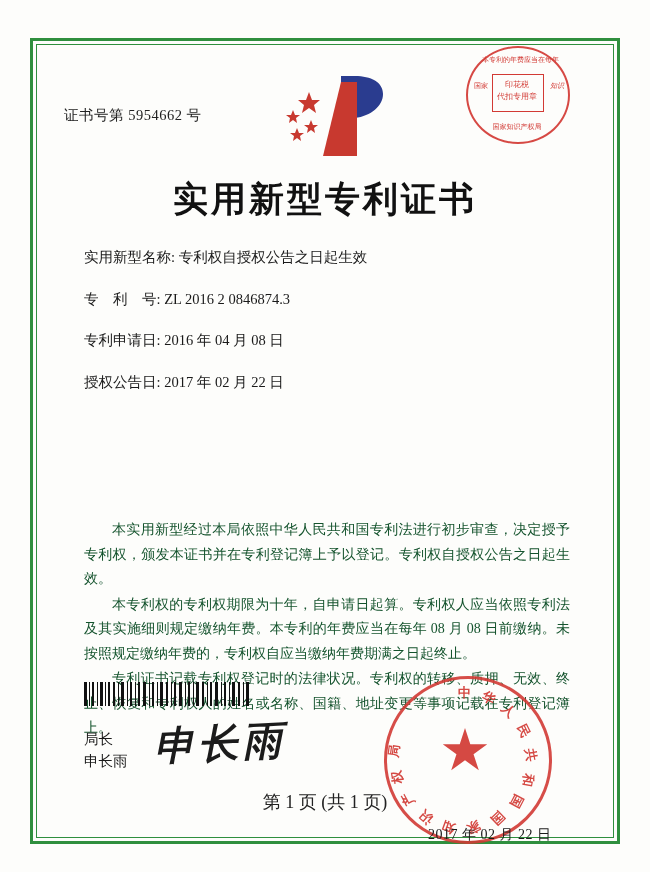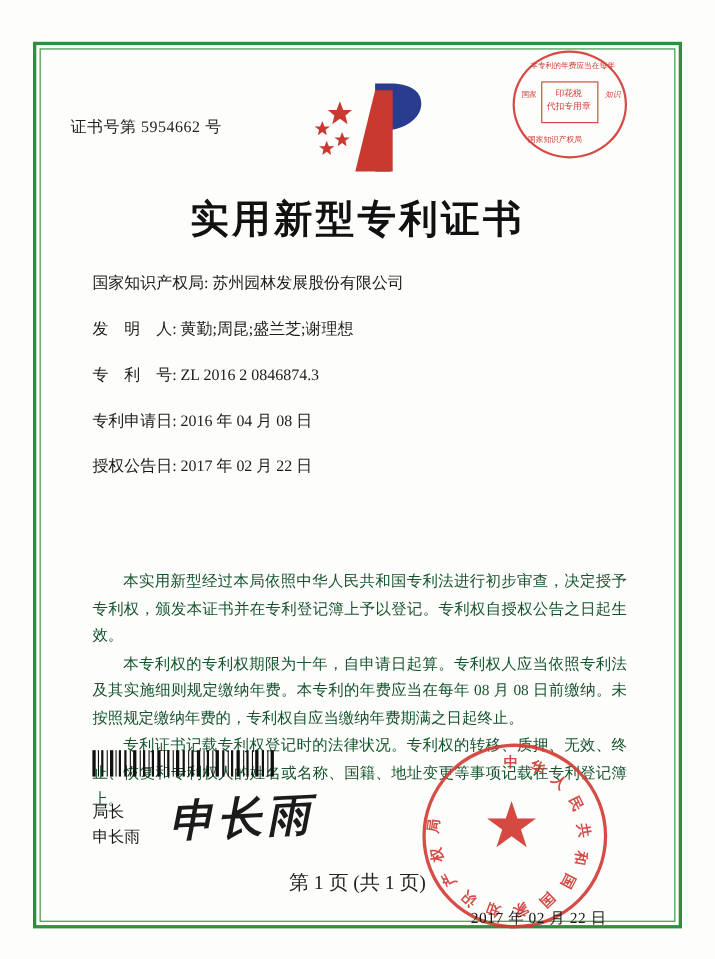--- a/index.html
+++ b/index.html
@@ -103,21 +103,21 @@
   .stamp-top .st-arc-left {
     left: 4px; top: 36px; width: 22px; text-align: center; line-height: 8px;
   }
   .stamp-top .st-arc-right {
     right: 2px; top: 36px; width: 22px; text-align: center; line-height: 8px; font-style: italic;
   }
   .stamp-top .st-center {
     left: 27px; top: 33px; width: 48px; text-align: center; line-height: 11px; font-size: 8px;
   }
   .stamp-top .st-bottom {
-    left: 14px; bottom: 12px; width: 74px; 
+    left: 14px; bottom: 12px; width: 74px; text-align: center;
   }
   
   .title {
     position: absolute;
     left: 0;
     right: 0;
     top: 132px;
     text-align: center;
     font-size: 35px;
     font-weight: bold;
@@ -280,26 +280,22 @@
       <div class="st-text st-arc-right">知识</div>
       <div class="st-text st-center">印花税</div>
       <div class="st-text st-center" style="top:45px;">代扣专用章</div>
       <div class="st-text st-bottom">国家知识产权局</div>
     </div>
 
     <div class="title">实用新型专利证书</div>
 
     <div class="fields">
       <div class="field-row">
-        <span class="field-label">国家知识产权局:</span>
-        <span class="field-value">苏州园林发展股份有限公司</span>
-      </div>
-      <div class="field-row">
-        <span class="field-label">发　明　人:</span>
-        <span class="field-value">黄勤;周昆;盛兰芝;谢理想</span>
+        <span class="field-label">实用新型名称:</span>
+        <span class="field-value">专利权自授权公告之日起生效</span>
       </div>
       <div class="field-row">
         <span class="field-label">专　利　号:</span>
         <span class="field-value">ZL 2016 2 0846874.3</span>
       </div>
       <div class="field-row">
         <span class="field-label">专利申请日:</span>
         <span class="field-value">2016 年 04 月 08 日</span>
       </div>
       <div class="field-row">

